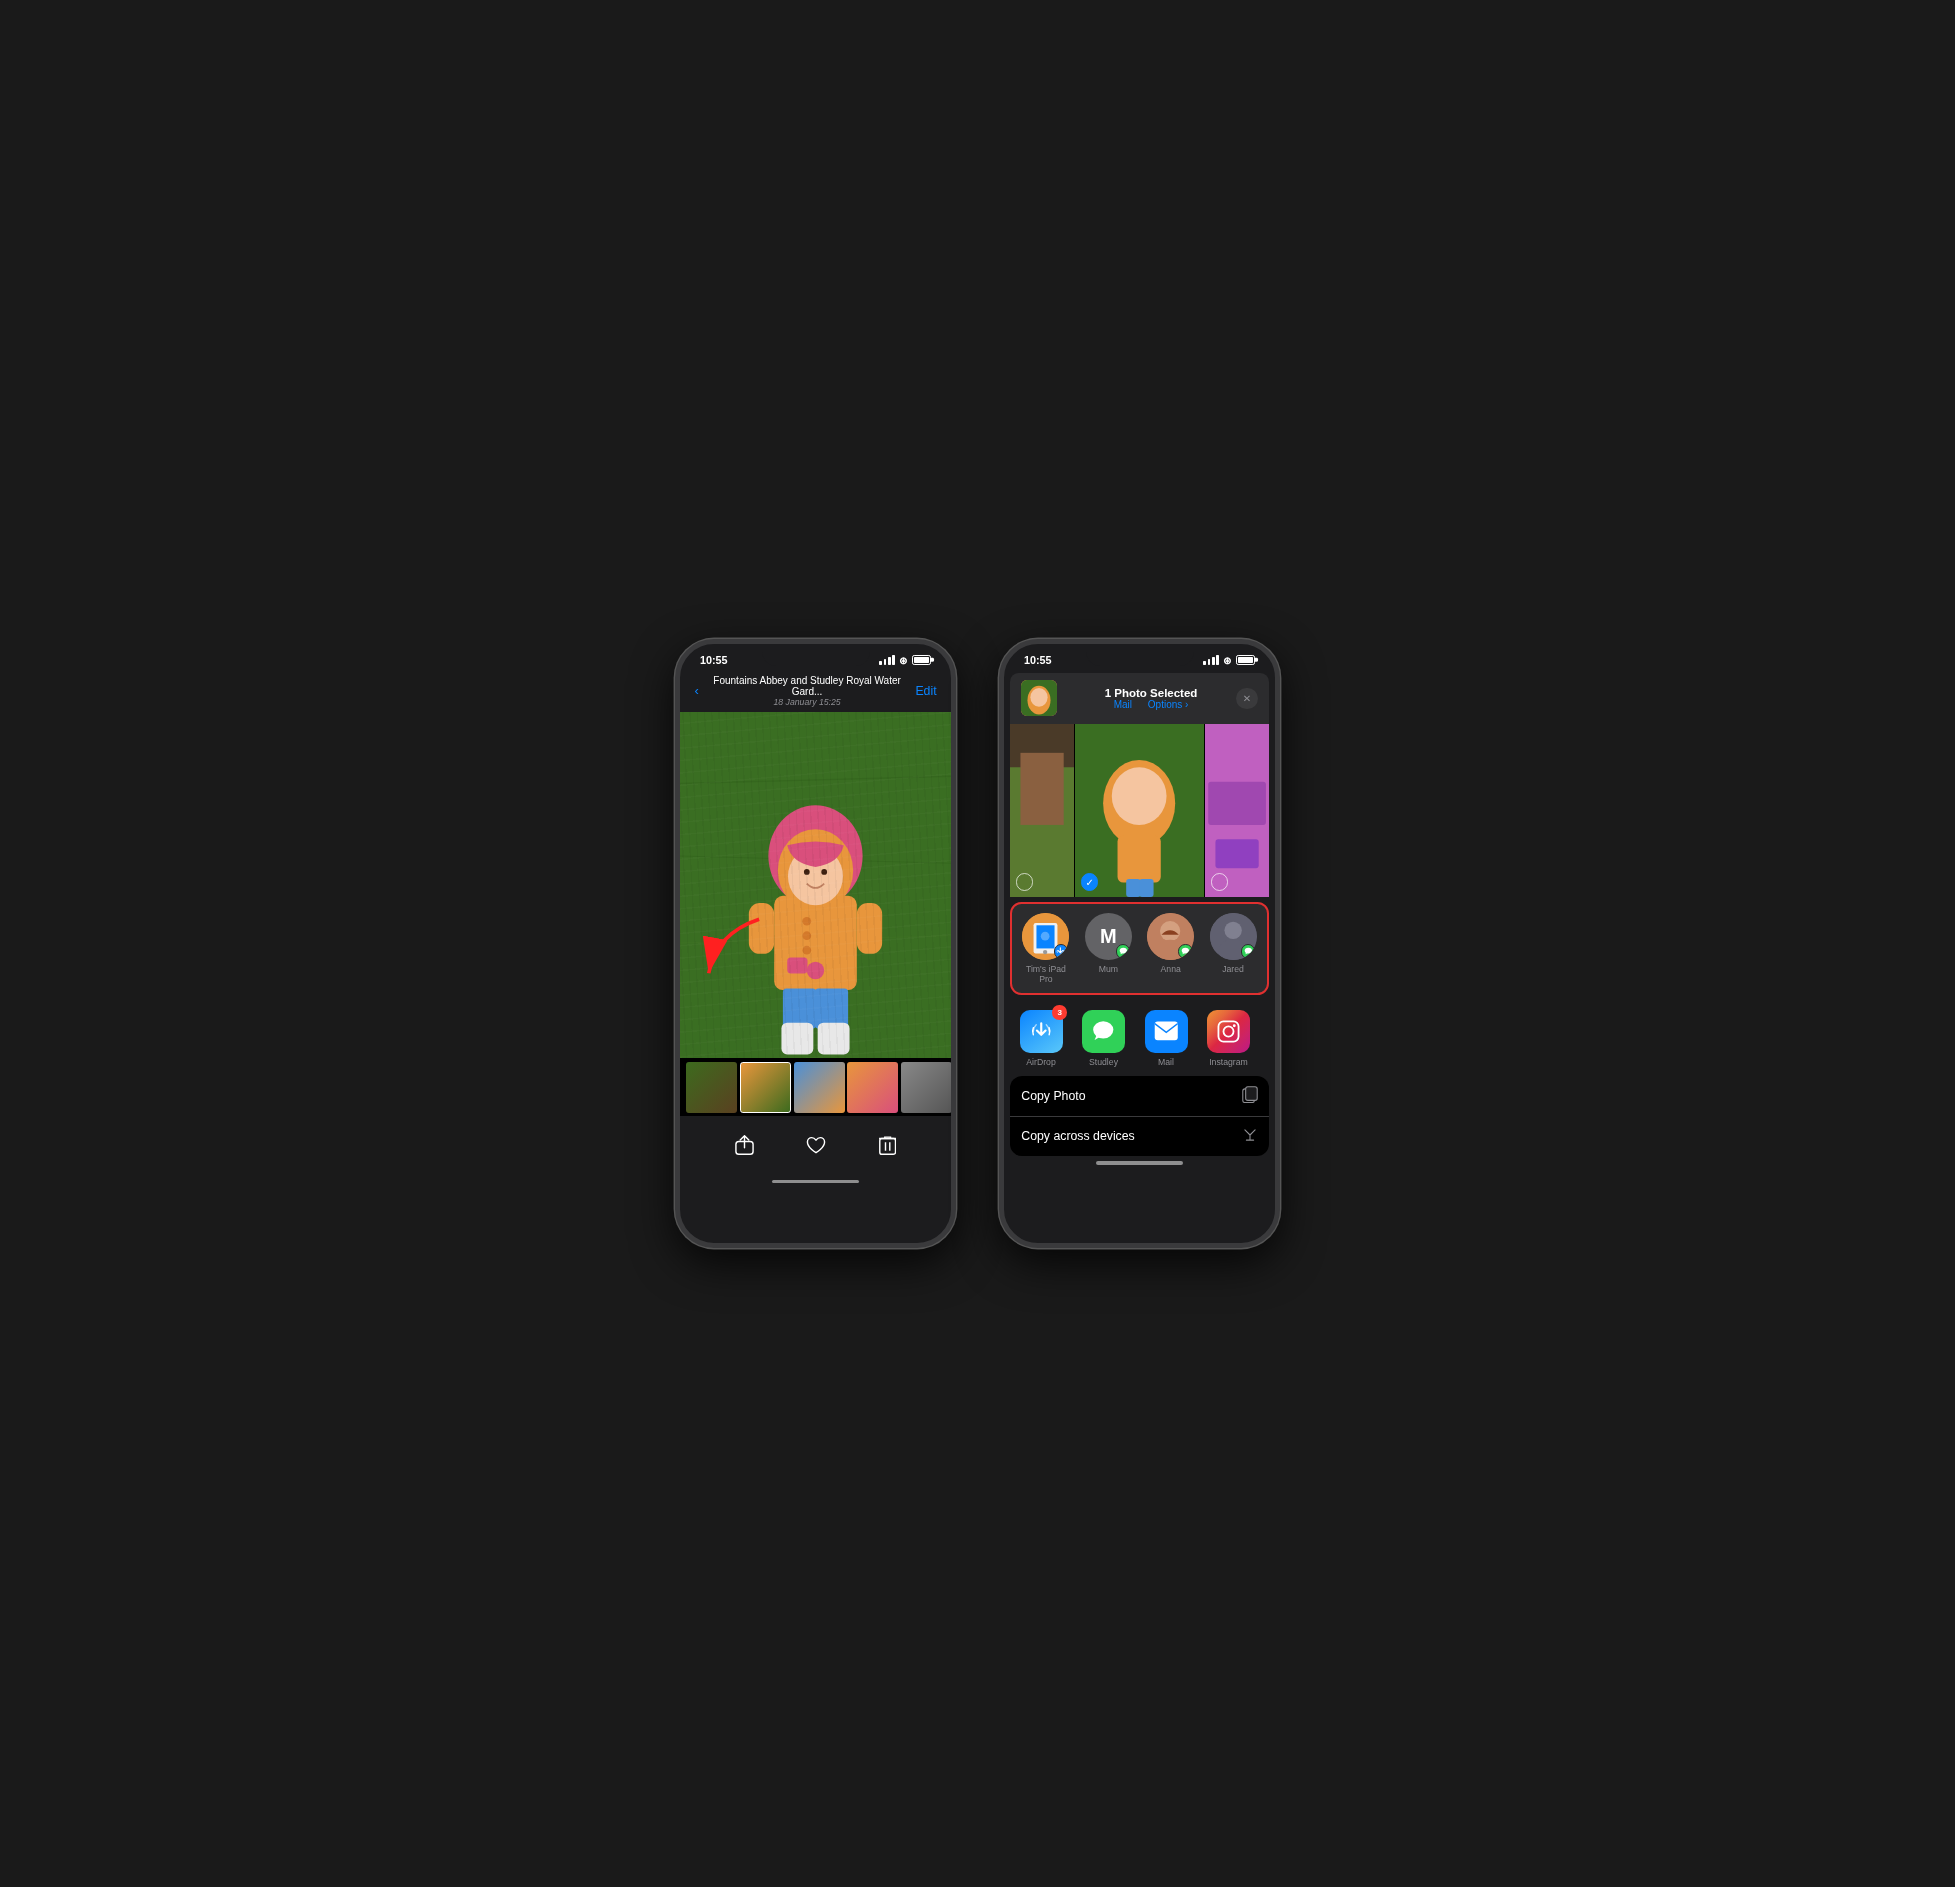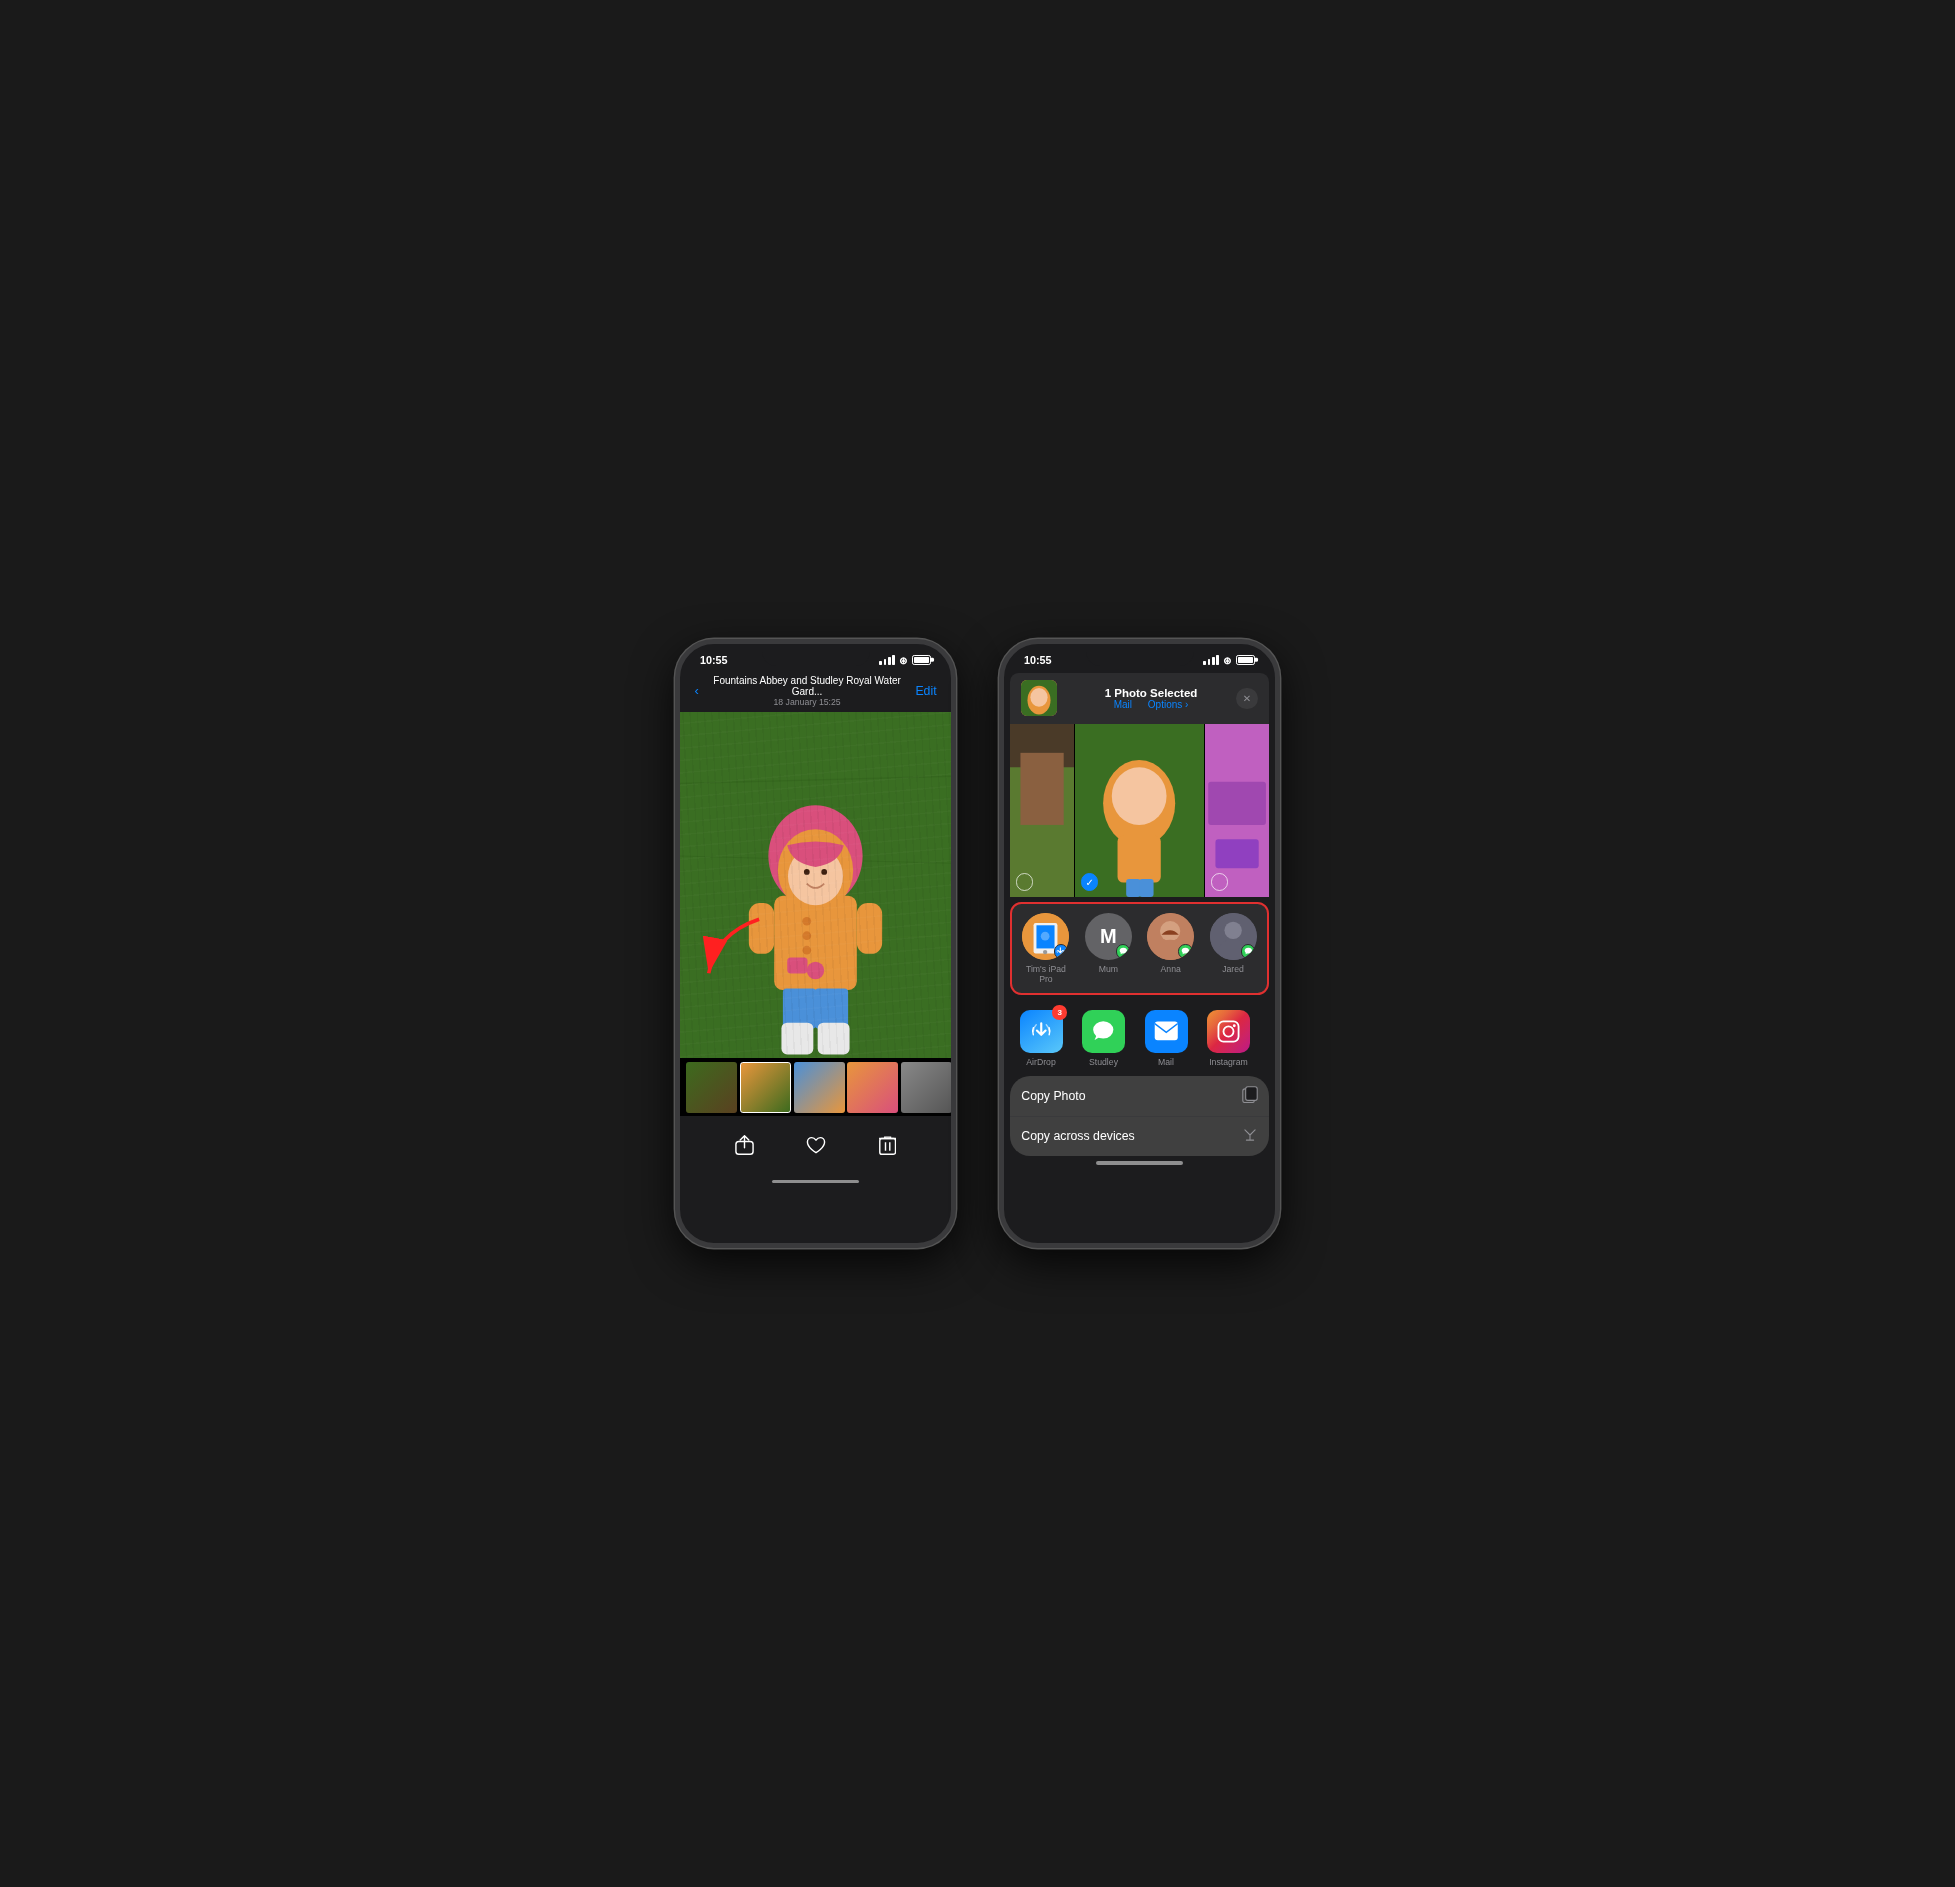--- a/index.html
+++ b/index.html
@@ -97,20 +97,21 @@
       margin: 0 7.2px;
     }
     .phone-left .nav-title-text {
       font-size: 10px;
       color: white;
       font-weight: 500;
     }
     .phone-left .nav-title-date {
       font-size: 8.7px;
       color: #8e8e93;
+      font-style: italic;
     }
     .phone-left .nav-edit {
       color: #0a84ff;
       font-size: 12.3px;
       font-weight: 500;
     }
 
     
     .thumbnail-strip {
       height: 58px;
@@ -353,22 +354,22 @@
     }
     .share-app-label {
       font-size: 8.7px;
       color: #8e8e93;
       text-align: center;
     }
 
     
     .action-list {
       margin: 0 5.8px;
-      background: #404040;
-      border-radius: 20px;
+      background: #000000;
+      border-radius: 12px;
       overflow: hidden;
     }
     .action-item {
       display: flex;
       justify-content: space-between;
       align-items: center;
       padding: 10px 11.5px;
       color: white;
       font-size: 12.3px;
       border-bottom: 0.7px solid #3a3a3c;

